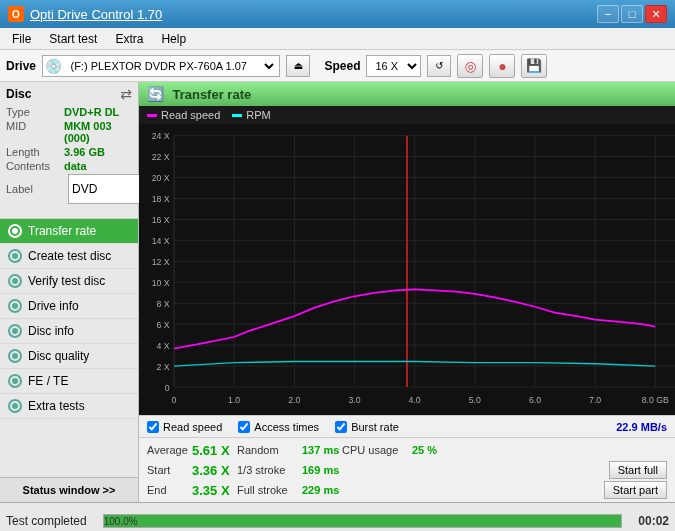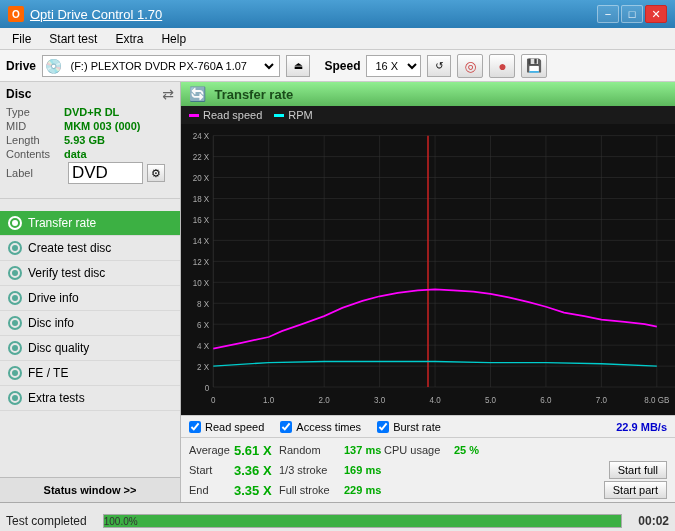--- a/index.html
+++ b/index.html
@@ -64,47 +64,46 @@
     .toolbar-icon { width: 26px; height: 24px; border: 1px solid #aaa; background: linear-gradient(to bottom, #fff, #ddd); cursor: pointer; display: flex; align-items: center; justify-content: center; font-size: 14px; border-radius: 2px; }
 
     
     .main-layout {
       display: flex;
       height: 420px;
     }
 
     
     .left-panel {
-      width: 181px;
+      width: 139px;
       background: #e8e8e8;
       border-right: 1px solid #bbb;
       display: flex;
       flex-direction: column;
       flex-shrink: 0;
-      gap: 12px;
     }
 
     .disc-section {
       padding: 4px 6px;
       border-bottom: 1px solid #ccc;
     }
     .disc-header {
       display: flex;
       align-items: center;
       justify-content: space-between;
       margin-bottom: 4px;
     }
     .disc-title { font-weight: bold; font-size: 12px; }
     .disc-arrow { font-size: 14px; color: #666; cursor: pointer; }
     .disc-info-row { display: flex; margin-bottom: 2px; font-size: 11px; }
     .disc-info-label { color: #555; width: 58px; flex-shrink: 0; }
     .disc-info-value { color: #008000; font-weight: bold; }
     .disc-info-value.green { color: #008000; }
     .label-row { display: flex; align-items: center; margin-bottom: 10px; font-size: 11px; gap: 4px; }
-    .label-input { border: 1px solid #aaa; background: white; padding: 0 3px; width: 75px; font-size: 17px; }
+    .label-input { border: 1px solid #aaa; background: white; padding: 7px 3px; width: 75px; font-size: 12px; }
     .label-settings-btn { width: 18px; height: 18px; border: 1px solid #aaa; background: linear-gradient(to bottom, #fff, #ddd); cursor: pointer; display: flex; align-items: center; justify-content: center; font-size: 11px; }
 
     .nav-item {
       display: flex;
       align-items: center;
       gap: 6px;
       padding: 5px 8px;
       cursor: pointer;
       font-size: 12px;
       border-bottom: 1px solid #d8d8d8;
@@ -263,21 +262,21 @@
       <div class="disc-info-row">
         <span class="disc-info-label">Type</span>
         <span class="disc-info-value green">DVD+R DL</span>
       </div>
       <div class="disc-info-row">
         <span class="disc-info-label">MID</span>
         <span class="disc-info-value green">MKM 003 (000)</span>
       </div>
       <div class="disc-info-row">
         <span class="disc-info-label">Length</span>
-        <span class="disc-info-value green">5.93 GB</span>
+        <span class="disc-info-value green">3.96 GB</span>
       </div>
       <div class="disc-info-row">
         <span class="disc-info-label">Contents</span>
         <span class="disc-info-value green">data</span>
       </div>
       <div class="label-row">
         <span class="disc-info-label">Label</span>
         <input class="label-input" type="text" value="DVD" style="">
         <button class="label-settings-btn">⚙</button>
       </div>

